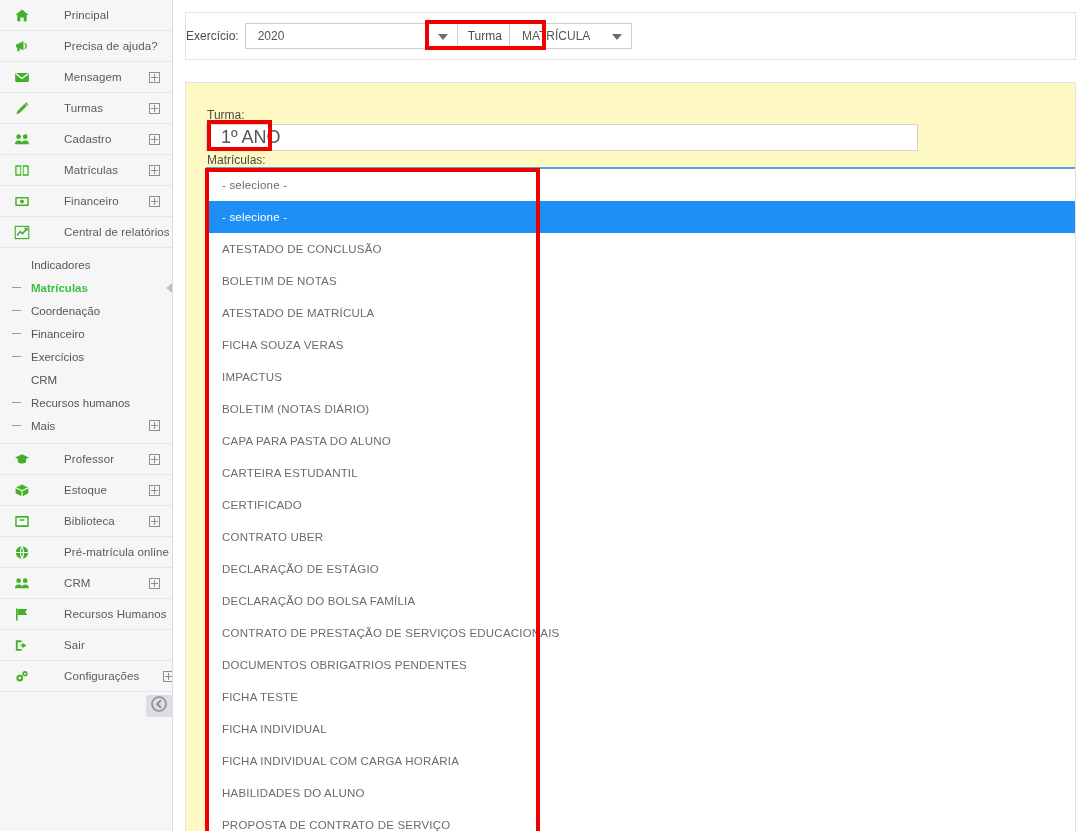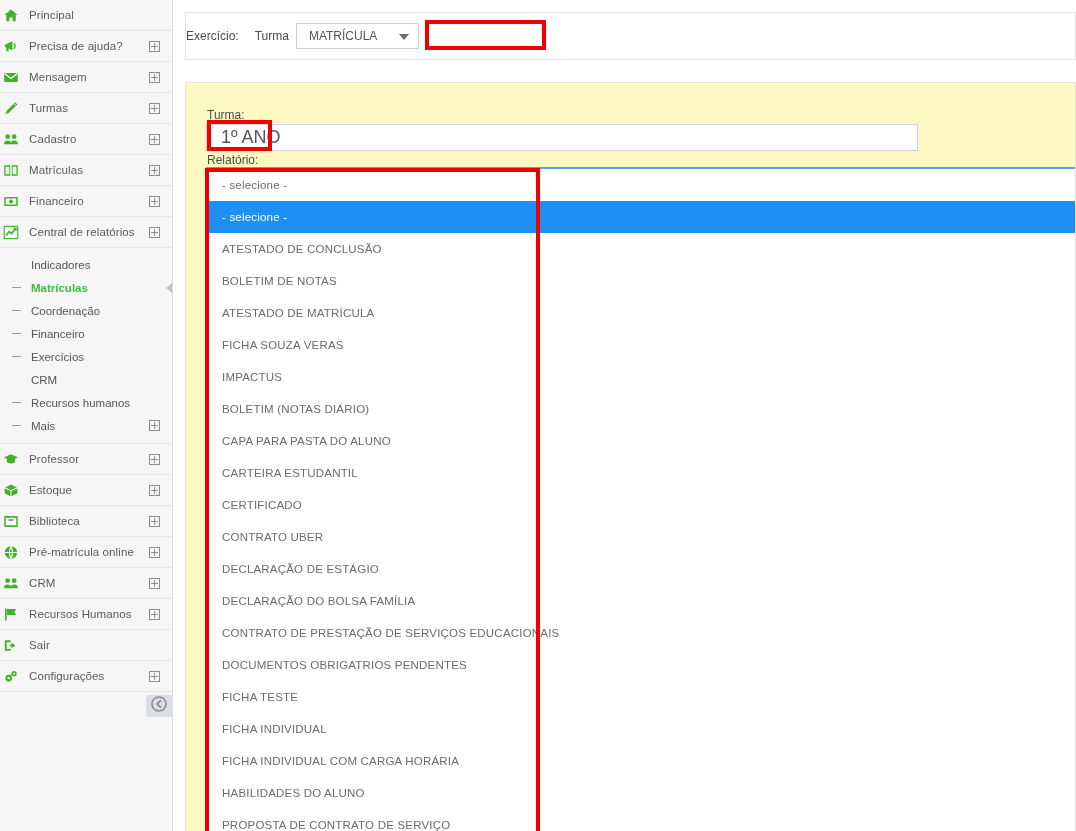--- a/index.html
+++ b/index.html
@@ -20,25 +20,26 @@
     background: #f6f6f6;
     border-right: 1px solid #dcdcdc;
     overflow: hidden;
   }
   .nav-item {
     position: relative;
     height: 31px;
     display: flex;
     align-items: center;
     border-bottom: 1px solid #e6e6e6;
-    padding-left: 1px;
+    padding-left: 12px;
     font-size: 11.5px;
     color: #5a5a5a;
     cursor: pointer;
     background: #f6f6f6;
+    gap: 24px;
   }
   .nav-item .ic {
     width: 19px; height: 16px;
     margin-right: 9px;
     flex: 0 0 19px;
     display: flex; align-items: center; justify-content: center;
   }
   .nav-item .lbl { flex: 1 1 auto; white-space: nowrap; letter-spacing: .1px; }
   .nav-item .plus {
     width: 11px; height: 11px;
@@ -450,38 +451,42 @@
         </svg>
       </span>
     </div>
   </div>
 
   <div id="main">
 
     <div id="filter-panel">
       <span class="flabel">Exercício:</span>
 
+      <div class="fselect" id="exercicio-select">
+        <span>2020</span>
+        <span class="arrow"></span>
+      </div>
 
       <span class="flabel" style="margin-left:10px;">Turma</span>
 
       <div class="fselect" id="grupo-select">
         <span>MATRÍCULA</span>
         <span class="arrow"></span>
       </div>
     </div>
 
     <div id="report-panel">
 
       <span class="field-label" id="turma-label">Turma:</span>
 
       <div id="turma-input">
         <span>1º ANO</span>
       </div>
 
-      <span class="field-label" id="relatorio-label">Relatório:</span>
+      <span class="field-label" id="relatorio-label">Matrículas:</span>
 
       <div id="relatorio-listbox">
           <div class="opt current">- selecione -</div>
           <div class="opt selected">- selecione -</div>
           <div class="opt">ATESTADO DE CONCLUSÃO</div>
           <div class="opt">BOLETIM DE NOTAS</div>
           <div class="opt">ATESTADO DE MATRÍCULA</div>
           <div class="opt">FICHA SOUZA VERAS</div>
           <div class="opt">IMPACTUS</div>
           <div class="opt">BOLETIM (NOTAS DIÁRIO)</div>

